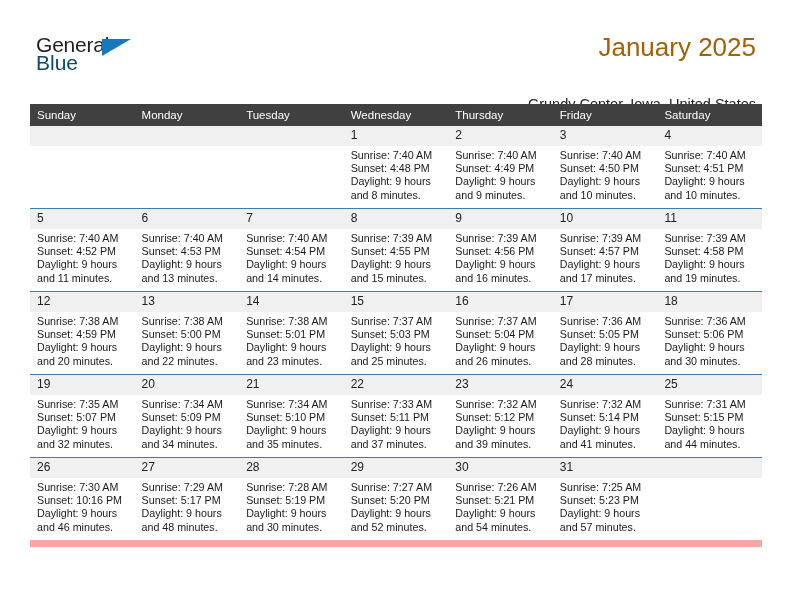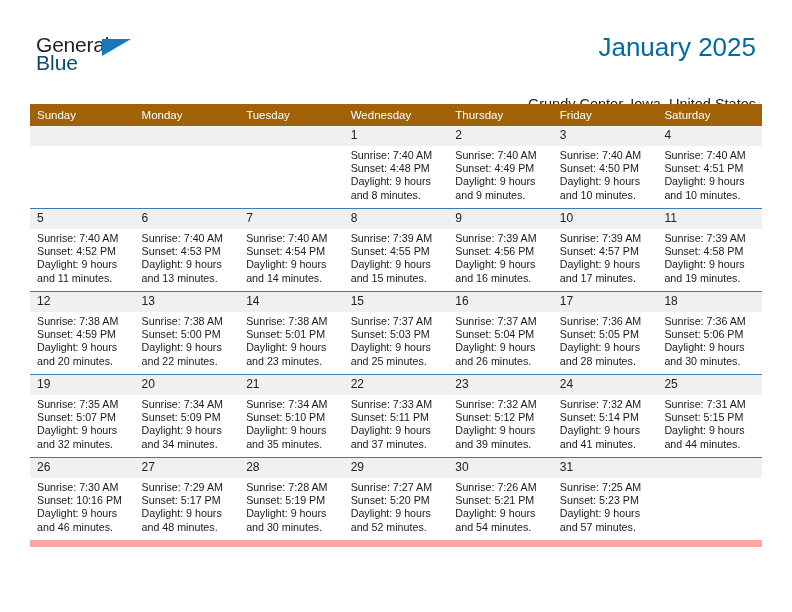--- a/index.html
+++ b/index.html
@@ -56,21 +56,21 @@
     width: 0;
     height: 0;
     border-left: 29px solid #1878be;
     border-bottom: 17px solid transparent;
   }
   .title {
     position: absolute;
     right: 36px;
     top: 32px;
     font-size: 26px;
-    color: #0369a1;
+    color: #a16207;
     text-align: right;
     white-space: nowrap;
   }
   .subtitle {
     position: absolute;
     right: 36px;
     top: 78px;
     font-size: 14.5px;
     color: #222222;
     text-align: right;
@@ -81,21 +81,21 @@
   
   .cal {
     position: absolute;
     left: 30px;
     top: 104px;
     width: 732px;
     border-collapse: collapse;
     table-layout: fixed;
   }
   .cal th {
-    background: #a16207;
+    background: #404040;
     color: #ffffff;
     font-size: 11.5px;
     font-weight: normal;
     text-align: left;
     padding: 5px 0 5px 7px;
     height: 12px;
     border: none;
   }
   .cal td {
     width: 104.5px;

